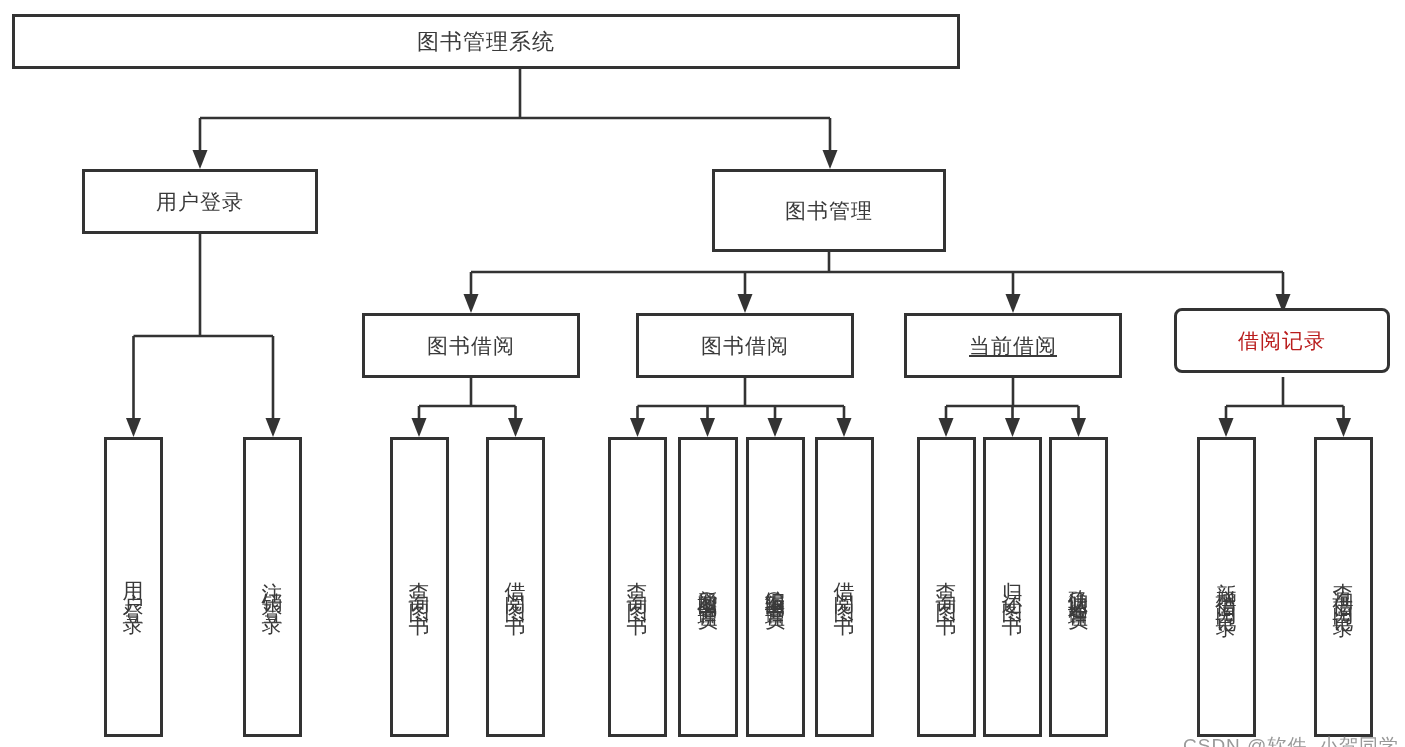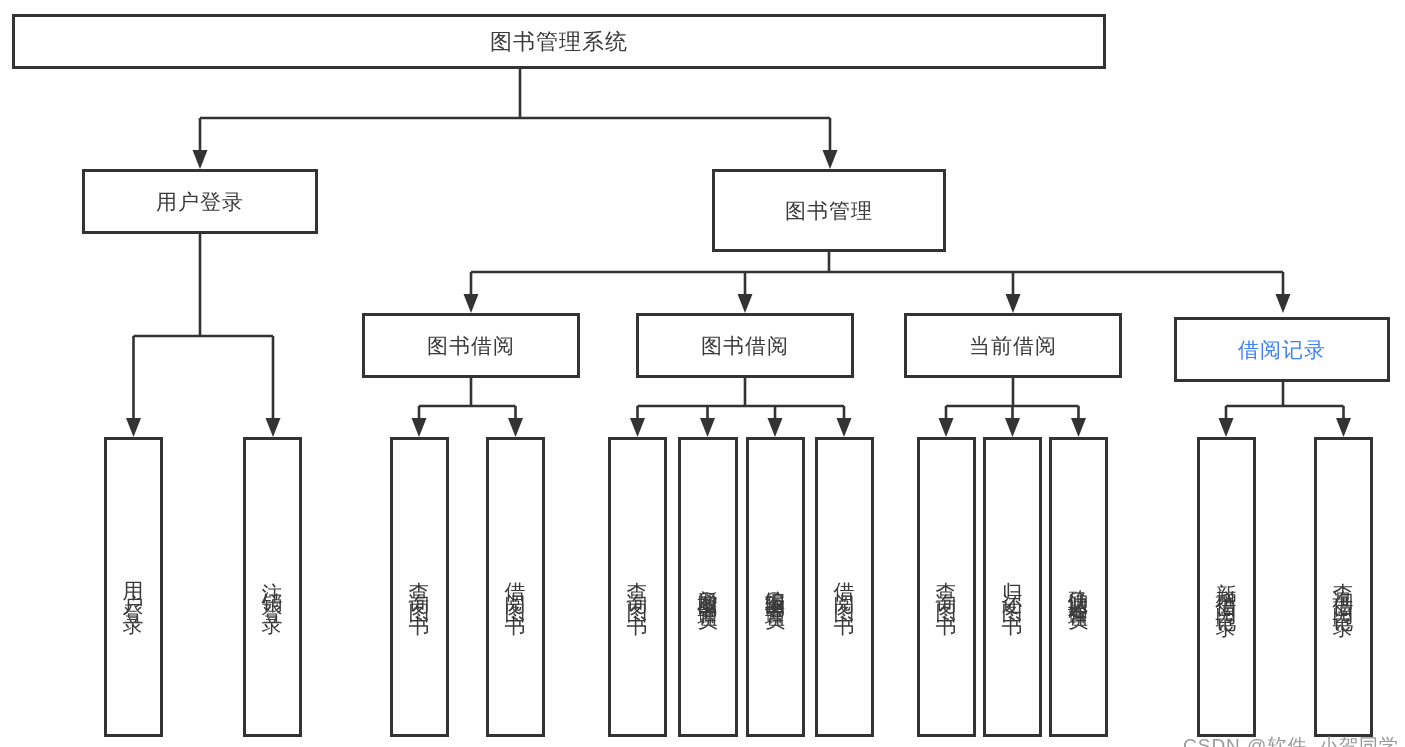--- a/index.html
+++ b/index.html
@@ -91,29 +91,29 @@
       <polygon points="767.5,418 782.5,418 775,437"></polygon>
       <polygon points="836.5,418 851.5,418 844,437"></polygon>
       <polygon points="938.5,418 953.5,418 946,437"></polygon>
       <polygon points="1005,418 1020,418 1012.5,437"></polygon>
       <polygon points="1071,418 1086,418 1078.5,437"></polygon>
       <polygon points="1218.5,418 1233.5,418 1226,437"></polygon>
       <polygon points="1336,418 1351,418 1343.5,437"></polygon>
     </g>
   </svg>
 
-  <div class="box root" style="left: 12px; top: 14px; width: 1094px; height: 55px; border-color: rgb(51, 51, 51); color: rgb(58, 58, 58);">图书管理系统</div>
+  <div class="box root" style="left: 12px; top: 14px; width: 948px; height: 55px; border-color: rgb(51, 51, 51); color: rgb(58, 58, 58);">图书管理系统</div>
 
   <div class="box" style="left: 82px; top: 169px; width: 236px; height: 65px; border-color: rgb(51, 51, 51); color: rgb(58, 58, 58);">用户登录</div>
   <div class="box" style="left: 712px; top: 169px; width: 234px; height: 83px; border-color: rgb(51, 51, 51); color: rgb(58, 58, 58);">图书管理</div>
 
   <div class="box" style="left: 362px; top: 313px; width: 218px; height: 65px; border-color: rgb(51, 51, 51); color: rgb(58, 58, 58);">图书借阅</div>
   <div class="box" style="left: 636px; top: 313px; width: 218px; height: 65px; border-color: rgb(51, 51, 51); color: rgb(58, 58, 58);">图书借阅</div>
-  <div class="box" style="left: 904px; top: 313px; width: 218px; height: 65px; border-color: rgb(51, 51, 51); color: rgb(58, 58, 58);">当前借阅</div>
-  <div class="box" style="left: 1174px; top: 317px; width: 216px; height: 65px; border-color: rgb(51, 51, 51); color: #3b82f6;">借阅记录</div>
+  <div class="box" style="left: 904px; top: 313px; width: 218px; height: 65px; border-color: rgb(51, 51, 51); color: rgb(58, 58, 58); text-decoration: underline;">当前借阅</div>
+  <div class="box" style="left: 1174px; top: 308px; width: 216px; height: 65px; border-color: rgb(51, 51, 51); color: #b91c1c; border-radius: 8px;">借阅记录</div>
 
   <div class="box leaf ls-4" style="left: 104px; top: 437px; width: 59px; height: 300px; border-color: rgb(51, 51, 51); color: rgb(58, 58, 58);">
     <span>用户登录</span>
   </div>
   <div class="box leaf ls-4" style="left: 243px; top: 437px; width: 59px; height: 300px; border-color: rgb(51, 51, 51); color: rgb(58, 58, 58);">
     <span>注销登录</span>
   </div>
 
   <div class="box leaf ls-4" style="left: 390px; top: 437px; width: 59px; height: 300px; border-color: rgb(51, 51, 51); color: rgb(58, 58, 58);">
     <span>查询图书</span>

